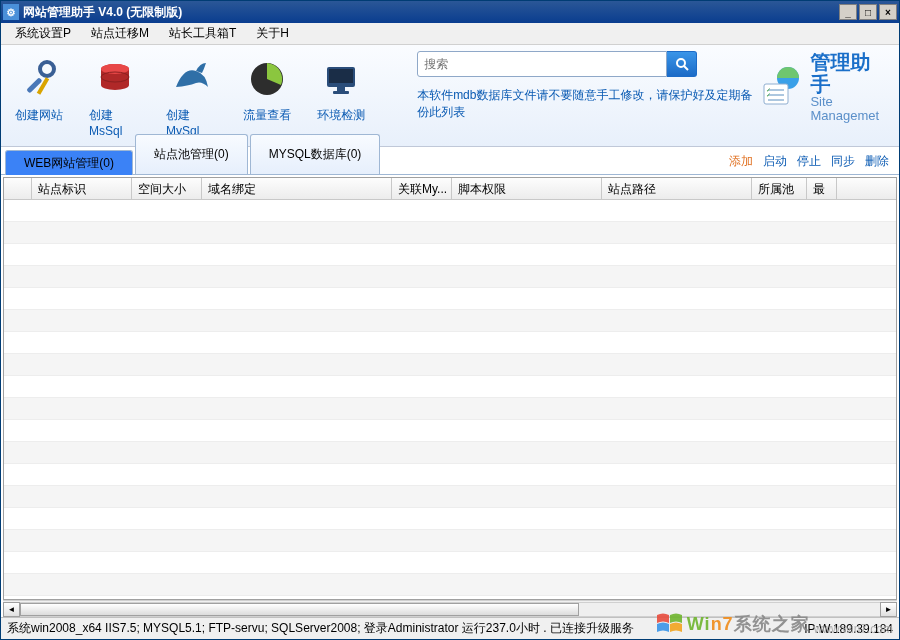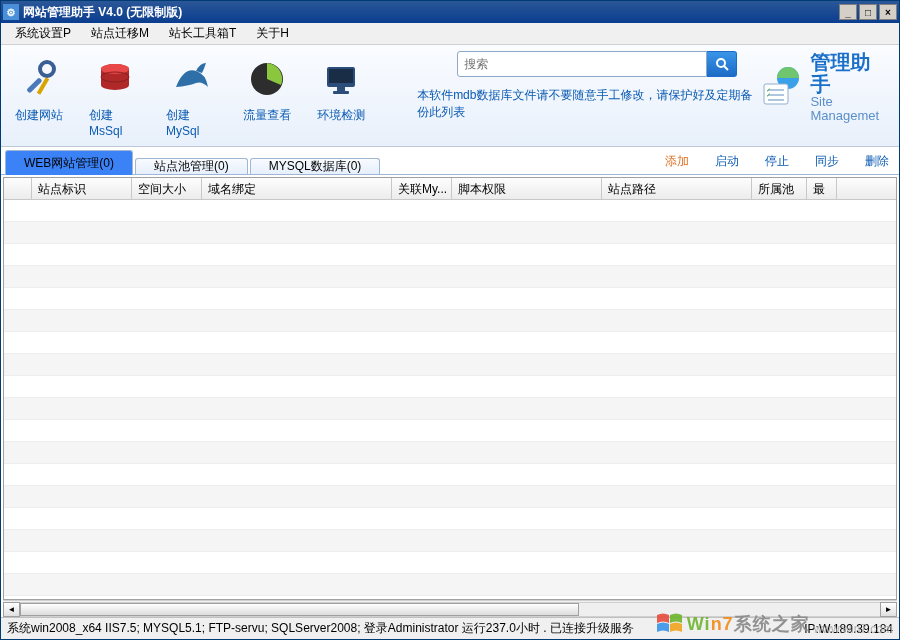--- a/index.html
+++ b/index.html
@@ -10,33 +10,33 @@
 .titlebar .title-text { flex: 1; font-size: 12px; }
 .titlebar .win-controls { display: flex; }
 .titlebar .win-btn { width: 18px; height: 16px; background: #d4d0c8; border: 1px solid #808080; margin-left: 2px; display: flex; align-items: center; justify-content: center; font-size: 10px; color: #000; font-family: Arial; cursor: pointer; }
 .menubar { height: 22px; background: #f0f0f0; border-bottom: 1px solid #d0d0d0; display: flex; align-items: center; padding: 0 4px; }
 .menubar .menu-item { padding: 2px 10px; cursor: pointer; }
 .toolbar { background: linear-gradient(to bottom, #fafcff, #e8f0fb); border-bottom: 1px solid #c0c8d8; padding: 6px 10px 4px 10px; display: flex; align-items: flex-start; }
 .tool-btn { display: flex; flex-direction: column; align-items: center; margin-right: 18px; cursor: pointer; padding: 4px; }
 .tool-btn .tool-icon-box { width: 48px; height: 48px; display: flex; align-items: center; justify-content: center; margin-bottom: 4px; }
 .tool-btn .tool-label { color: #0b5bb3; font-size: 12px; }
 .search-area { margin-left: 30px; display: flex; flex-direction: column; }
-.search-row { display: flex; align-items: center; margin-left: 40px; }
+.search-row { display: flex; align-items: center; }
 .search-input { width: 250px; height: 26px; border: 1px solid #8fa8c8; border-radius: 3px 0 0 3px; padding: 0 6px; font-size: 12px; }
 .search-btn { width: 30px; height: 26px; background: linear-gradient(to bottom, #3a95e8, #1c6bc7); border: 1px solid #1c6bc7; border-left: none; border-radius: 0 3px 3px 0; display: flex; align-items: center; justify-content: center; cursor: pointer; }
 .warn-text { margin-top: 10px; color: #0b5bb3; font-size: 12px; }
 .logo-area { margin-left: auto; display: flex; align-items: center; }
 .logo-icon-box { width: 46px; height: 46px; position: relative; margin-right: 6px; }
 .logo-text { display: flex; flex-direction: column; line-height: 1.1; }
 .logo-cn { color: #1a6fc9; font-size: 20px; font-weight: bold; }
 .logo-en { color: #5a8fc9; font-size: 13px; }
 .tabbar { height: 28px; display: flex; align-items: flex-end; border-bottom: 1px solid #9fb7d4; padding-left: 4px; position: relative; }
-.tab { height: 16px; padding: 0 18px; border: 1px solid #9fb7d4; border-bottom: none; background: linear-gradient(to bottom, #f8fbff, #e6effc); margin-right: 2px; display: flex; align-items: center; cursor: pointer; font-size: 12px; border-radius: 3px 3px 0 0; }
+.tab { height: 40px; padding: 0 18px; border: 1px solid #9fb7d4; border-bottom: none; background: linear-gradient(to bottom, #f8fbff, #e6effc); margin-right: 2px; display: flex; align-items: center; cursor: pointer; font-size: 12px; border-radius: 3px 3px 0 0; }
 .tab.active { background: #3b82f6; height: 25px; margin-bottom: -1px; }
-.tab-actions { position: absolute; right: 10px; bottom: 4px; display: flex; gap: 26px; }
+.tab-actions { position: absolute; right: 10px; bottom: 4px; display: flex; gap: 10px; }
 .tab-actions span { cursor: pointer; color: #0b5bb3; }
 .tab-actions .add { color: #e07020; }
 .grid-area { flex: 1; display: flex; flex-direction: column; border: 1px solid #a0a0a0; margin: 2px 2px 0 2px; overflow: hidden; }
 .grid-header { height: 22px; background: linear-gradient(to bottom, #fdfdfd, #ececec); border-bottom: 1px solid #c8c8c8; display: flex; }
 .grid-header .col { border-right: 1px solid #c8c8c8; padding: 3px 6px; font-size: 12px; white-space: nowrap; overflow: hidden; }
 .grid-body { flex: 1; overflow: hidden; }
 .grid-row { height: 22px; border-bottom: 1px solid #ededed; }
 .grid-row.alt { background: #f5f5f5; }
 .hscroll { height: 17px; background: #f0f0f0; border-top: 1px solid #d0d0d0; display: flex; align-items: center; margin: 0 2px; }
 .hscroll .sc-btn { width: 17px; height: 15px; background: linear-gradient(to bottom,#fff,#e0e0e0); border: 1px solid #a0a0a0; display: flex; align-items: center; justify-content: center; font-size: 8px; cursor: pointer; }

